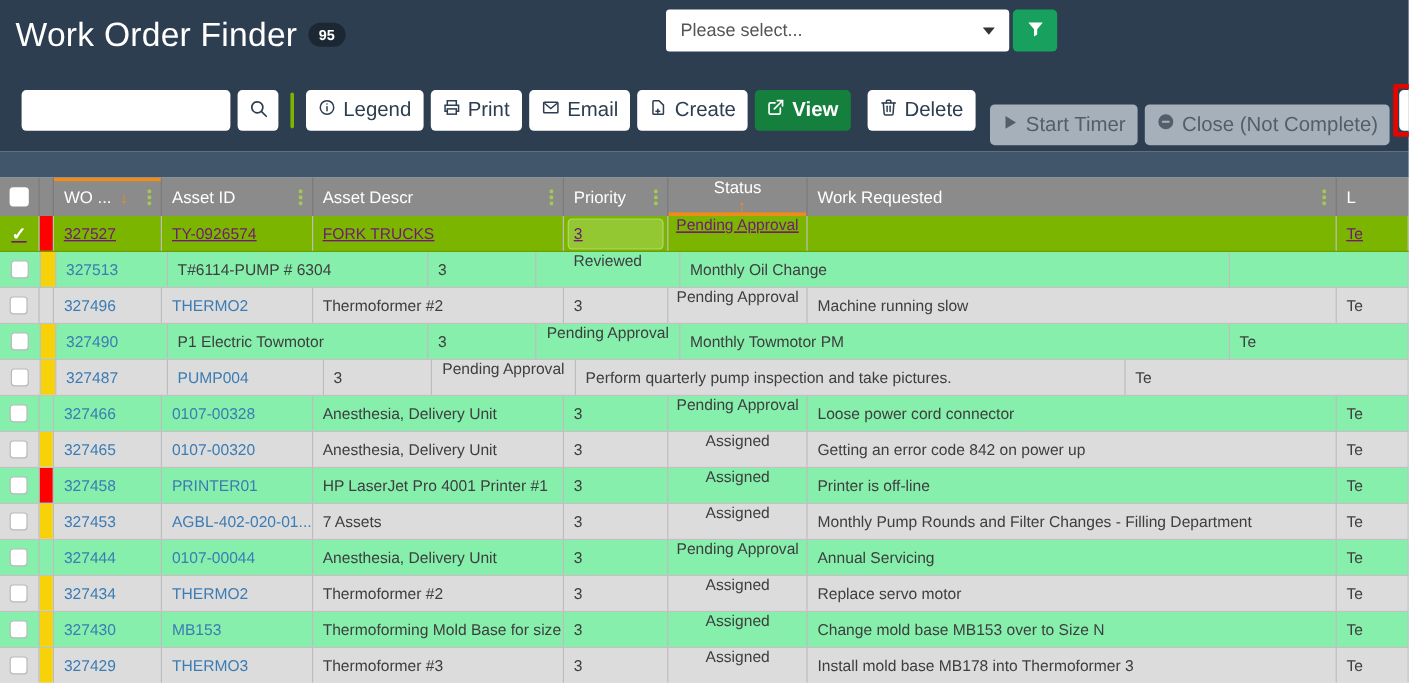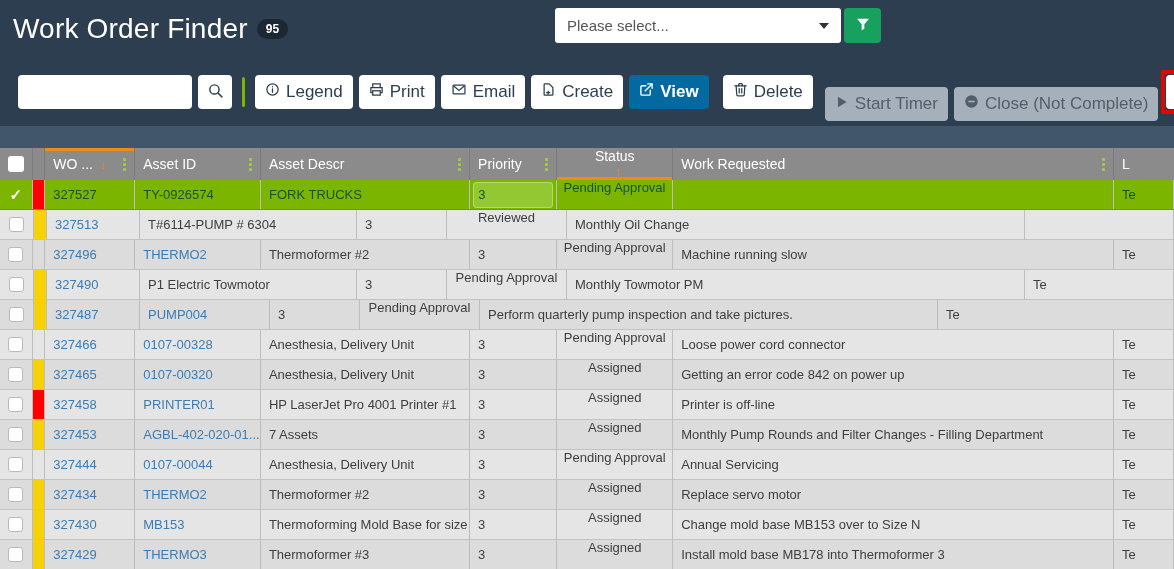--- a/index.html
+++ b/index.html
@@ -27,21 +27,21 @@
   .toolbar > * { flex:0 0 auto; }
   .search-input { width:174px; height:34px; border:none; border-radius:4px; padding:0 10px; font-size:14px;
                   font-family:"Liberation Sans", sans-serif; outline:none; }
   .icon-btn { width:34px; height:34px; background:#fff; border:none; border-radius:4px; color:#2d3e50;
               display:flex; align-items:center; justify-content:center; cursor:pointer; }
   .vdivider { width:3px; height:30px; background:#7cb500; border-radius:2px; margin:0 4px; }
   .tb-btn { height:34px; border:none; border-radius:4px; background:#fff; color:#2d3e50; font-size:17px;
             font-family:"Liberation Sans", sans-serif; display:inline-flex; align-items:center; gap:6px;
             padding:0 10px; cursor:pointer; white-space:nowrap; }
   .tb-btn svg { flex:none; }
-  .tb-btn.green { background:#0369a1; color:#fff; font-weight:700;text-align:center; }
+  .tb-btn.green { background:#15803d; color:#fff; font-weight:700;text-align:center; }
   .tb-btn.disabled { background:#a6b0ba; color:#525f6b; cursor:default;margin-top:24px; }
   .gap-a { margin-left:8px; } .gap-b { margin-left:6px; } .gap-c { margin-left:2px; }
   .approve-wrap { position:relative; }
   .annotation-box { position:absolute; left:-5px; top:-5px; right:-5px; bottom:-5px;
                     border:4px solid #e10600; border-radius:2px; pointer-events:none; }
   
   .subband { position:absolute; top:126px; left:0; width:1174px; height:22px; background:#41566b; }
   
   .grid { position:absolute; top:148px; left:0; width:1174px; bottom:0; font-size:13px; }
   .ghead { display:flex; height:32px; background:#8b8b8b; color:#fff; font-size:14px; }
@@ -61,29 +61,29 @@
   .c-flag { width:13px; padding:0; }
   .c-wo   { width:93px; }
   .c-asset{ width:130px; }
   .c-descr{ width:217px; }
   .c-pri  { width:90px; }
   .c-status{ width:120px;flex-direction:column; }
   .c-work { width:458px; }
   .c-last { flex:1 0 60px; border-right:none; }
   
   .trow { display:flex; height:30px; border-bottom:1px solid #c2c2c2; align-items:stretch; cursor:pointer; }
-  .trow.lt { background:#e5e5e5; }
+  .trow.lt { background:#86efac; }
   .trow.dk { background:#dcdcdc; }
   .trow.sel { background:#7cb500; border-bottom-color:#69a000; }
   .cell { display:flex; align-items:center; padding:0 8px; border-right:1px solid #bdbdbd;
           overflow:hidden; white-space:nowrap; color:#3e3e3e; }
   .trow .c-cb { justify-content:center; padding:0; }
   .trow .c-flag { padding:0; }
   .trow .c-pri.sel-pri { padding:2px 3px; }
-  .sel .cell, .sel .cell span { color:#14532d; }
+  .sel .cell, .sel .cell span { color:#701a75;text-decoration:underline; }
   .link { color:#3c7cb4; }
   .checkbox { width:15px; height:15px; background:#fff; border:1px solid #b9b9b9; border-radius:3px; }
   .rowcheck::before { content:"\2713"; color:#fff; font-weight:700; font-size:15px; }
   .flagbar { width:13px; height:100%; }
   .f-red { background:#fe0000; }
   .f-yellow { background:#f7d20a; }
   .pri-hl { width:100%; height:26px; border-radius:4px; background:#94c832;
             box-shadow:inset 0 0 0 1px #b4da68; display:flex; align-items:center; padding:0 5px; }
 </style>
 </head>

